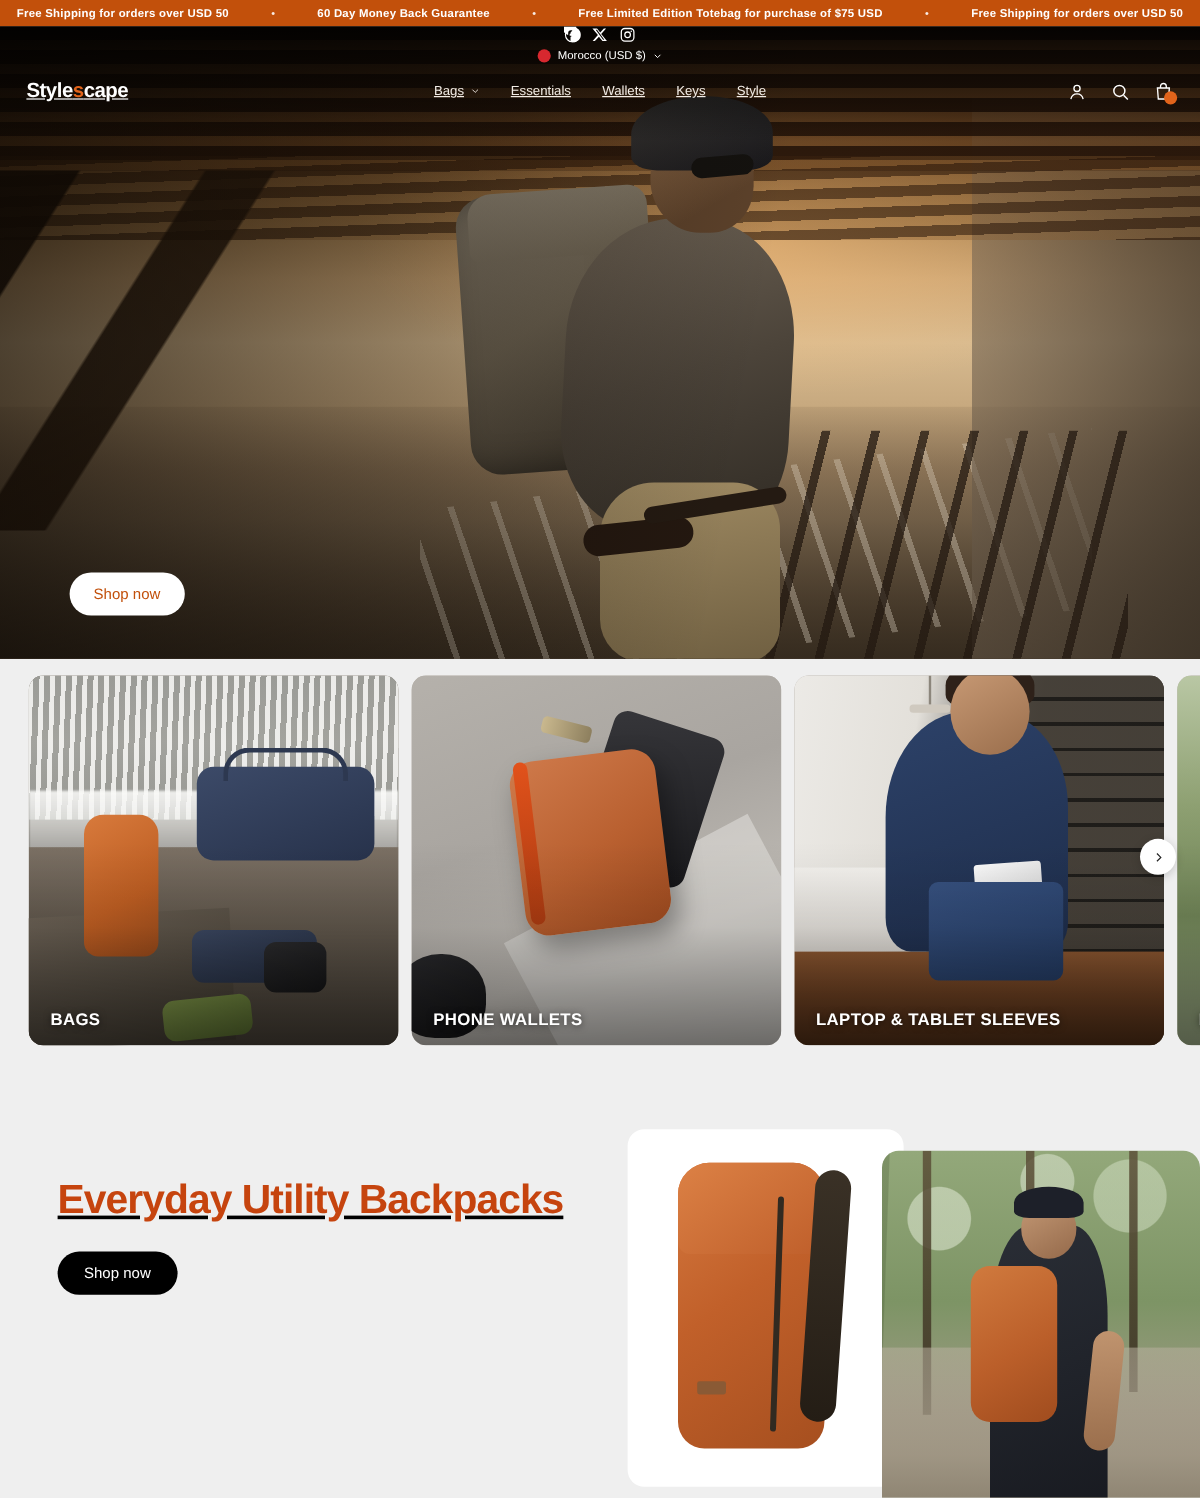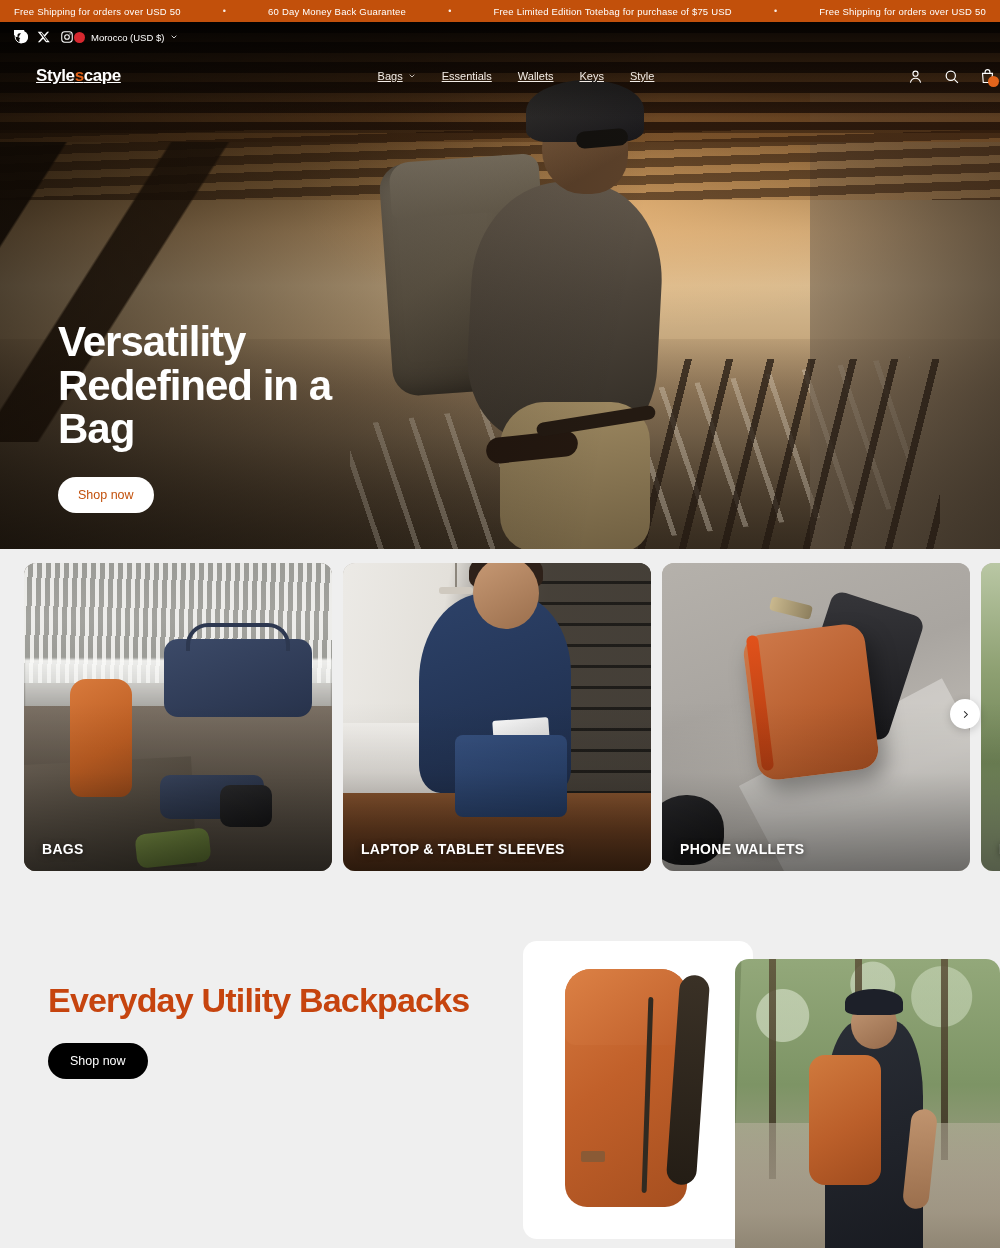--- a/index.html
+++ b/index.html
@@ -9,21 +9,21 @@
     background: #efefef;
     overflow: hidden;
   }
 
   
   .announce {
     height: 22px; background: #c2500b; color: #fff;
     display: flex; align-items: center; justify-content: space-between;
     padding: 0 14px; overflow: hidden; white-space: nowrap;
   }
-  .announce-item { font-size: 9.5px; font-weight: 400; letter-spacing: .2px; }
+  .announce-item { font-size: 9.5px; font-weight: 700; letter-spacing: .2px; }
   .announce-dot { font-size: 9px; opacity: .9; }
 
   
   .hero {
     position: relative; height: 527px; overflow: hidden;
     background: #201309;
   }
   .hero-photo { position: absolute; inset: 0; overflow: hidden; }
   
   .hp-sky {
@@ -127,33 +127,33 @@
     background: linear-gradient(100deg, rgba(10,6,2,.72) 0%, rgba(10,6,2,.30) 38%, rgba(10,6,2,0) 62%);
   }
   .hero-topshade {
     position: absolute; left: 0; right: 0; top: 0; height: 96px;
     background: linear-gradient(180deg, rgba(0,0,0,.88) 0%, rgba(0,0,0,.35) 70%, rgba(0,0,0,0) 100%);
   }
 
   
   .social-row {
     position: absolute; left: 0; right: 0; top: 0; height: 30px;
-    display: flex; align-items: center; 
-    padding: 0 14px; z-index: 6;
+    display: flex; align-items: center; justify-content: space-between;
+    padding: 0 24px; z-index: 6; flex-direction: column;
   }
   .socials { display: flex; gap: 9px; align-items: center; }
   .soc { width: 14px; height: 14px; color: #fff; display: block; }
   .locale { display: flex; align-items: center; gap: 6px; color: #fff; font-size: 9.5px; }
   .flag { width: 11px; height: 11px; border-radius: 50%; background: #d7282f; display: inline-block; }
   .chev-sm { width: 8px; height: 8px; }
 
   
   .header {
     position: absolute; left: 0; right: 0; top: 30px; height: 48px;
-    display: flex; align-items: center; z-index: 6; padding: 0 4px; margin-left: 32px;
+    display: flex; align-items: center; z-index: 6; padding: 0 22px;
   }
   .logo {
     font-size: 17px; font-weight: 800; color: #fff; letter-spacing: -.4px;
     white-space: nowrap;
   }
   .logo .accent { color: #e2641b; }
   .nav {
     position: absolute; left: 0; right: 0; display: flex; justify-content: center;
     gap: 26px; align-items: center; pointer-events: none;
   }
@@ -364,21 +364,21 @@
     background: #fff; border-radius: 50%; border: none; cursor: pointer;
     display: flex; align-items: center; justify-content: center;
     box-shadow: 0 2px 8px rgba(0,0,0,.18); z-index: 9;
   }
   .carousel-next svg { width: 11px; height: 11px; color: #222; }
 
   
   .feature {
     position: relative; height: 340px; margin-top: 36px;
   }
-  .feature-copy { position: absolute; left: 48px; top: 48px; width: 430px; }
+  .feature-copy { position: absolute; left: 48px; top: 48px; width: 430px; text-decoration: underline; }
   .feature-title {
     color: #c6440e; font-size: 34px; line-height: 1.12; font-weight: 700;
     letter-spacing: -.8px; margin-bottom: 24px;
   }
   .feature-desc {
     color: #1c1c1c; font-size: 13.5px; line-height: 1.62; margin-bottom: 28px;
     max-width: 400px;
   }
   .btn-dark {
     display: inline-block; background: #000; color: #fff; font-size: 12.5px;
@@ -572,21 +572,20 @@
         <svg viewBox="0 0 24 24" fill="none" stroke="currentColor" stroke-width="1.6">
             <path d="M5 7.5h14l-1 13H6z"></path>
             <path d="M8.6 7.5V5.6a3.4 3.4 0 0 1 6.8 0v1.9"></path>
           </svg>
         <span class="cart-badge"></span>
       </a>
     </div>
   </div>
 
   <div class="hero-copy">
-    <h1 class="hero-title">Versatility Redefined in a Bag</h1>
     <button class="btn-white">Shop now</button>
   </div>
 </div>
 
 <section class="cats">
   <div class="cats-track">
 
     <a class="cat-card" href="#">
       <div class="cat-art">
         <div class="bags-bg"></div>
@@ -599,46 +598,46 @@
         <div class="bag-sling"></div>
         <div class="bag-black"></div>
         <div class="bag-green"></div>
       </div>
       <div class="cat-scrim"></div>
       <span class="cat-label">BAGS</span>
     </a>
 
     <a class="cat-card" href="#">
       <div class="cat-art">
+        <div class="pw-bg"></div>
+        <div class="pw-phone"></div>
+        <div class="pw-key"></div>
+        <div class="pw-case"></div>
+        <div class="pw-zip"></div>
+        <div class="pw-helmet"></div>
+      </div>
+      <div class="cat-scrim"></div>
+      <span class="cat-label">PHONE WALLETS</span>
+    </a>
+
+    <a class="cat-card" href="#">
+      <div class="cat-art">
         <div class="ls-bg"></div>
         <div class="ls-tile"></div>
         <div class="ls-counter"></div>
         <div class="ls-desk"></div>
         <div class="ls-lamp"></div>
         <div class="ls-man-body"></div>
         <div class="ls-hair"></div>
         <div class="ls-man-head"></div>
         <div class="ls-laptop"></div>
         <div class="ls-sleeve"></div>
       </div>
       <div class="cat-scrim"></div>
       <span class="cat-label">LAPTOP &amp; TABLET SLEEVES</span>
-    </a>
-
-    <a class="cat-card" href="#">
-      <div class="cat-art">
-        <div class="pw-bg"></div>
-        <div class="pw-phone"></div>
-        <div class="pw-key"></div>
-        <div class="pw-case"></div>
-        <div class="pw-zip"></div>
-        <div class="pw-helmet"></div>
-      </div>
-      <div class="cat-scrim"></div>
-      <span class="cat-label">PHONE WALLETS</span>
     </a>
 
     <a class="cat-card partial" href="#">
       <div class="cat-art">
         <div class="bp-bg"></div>
 
         <div class="bp-leaf"></div>
       </div>
       <div class="cat-scrim"></div>
       <span class="cat-label">BA</span>

